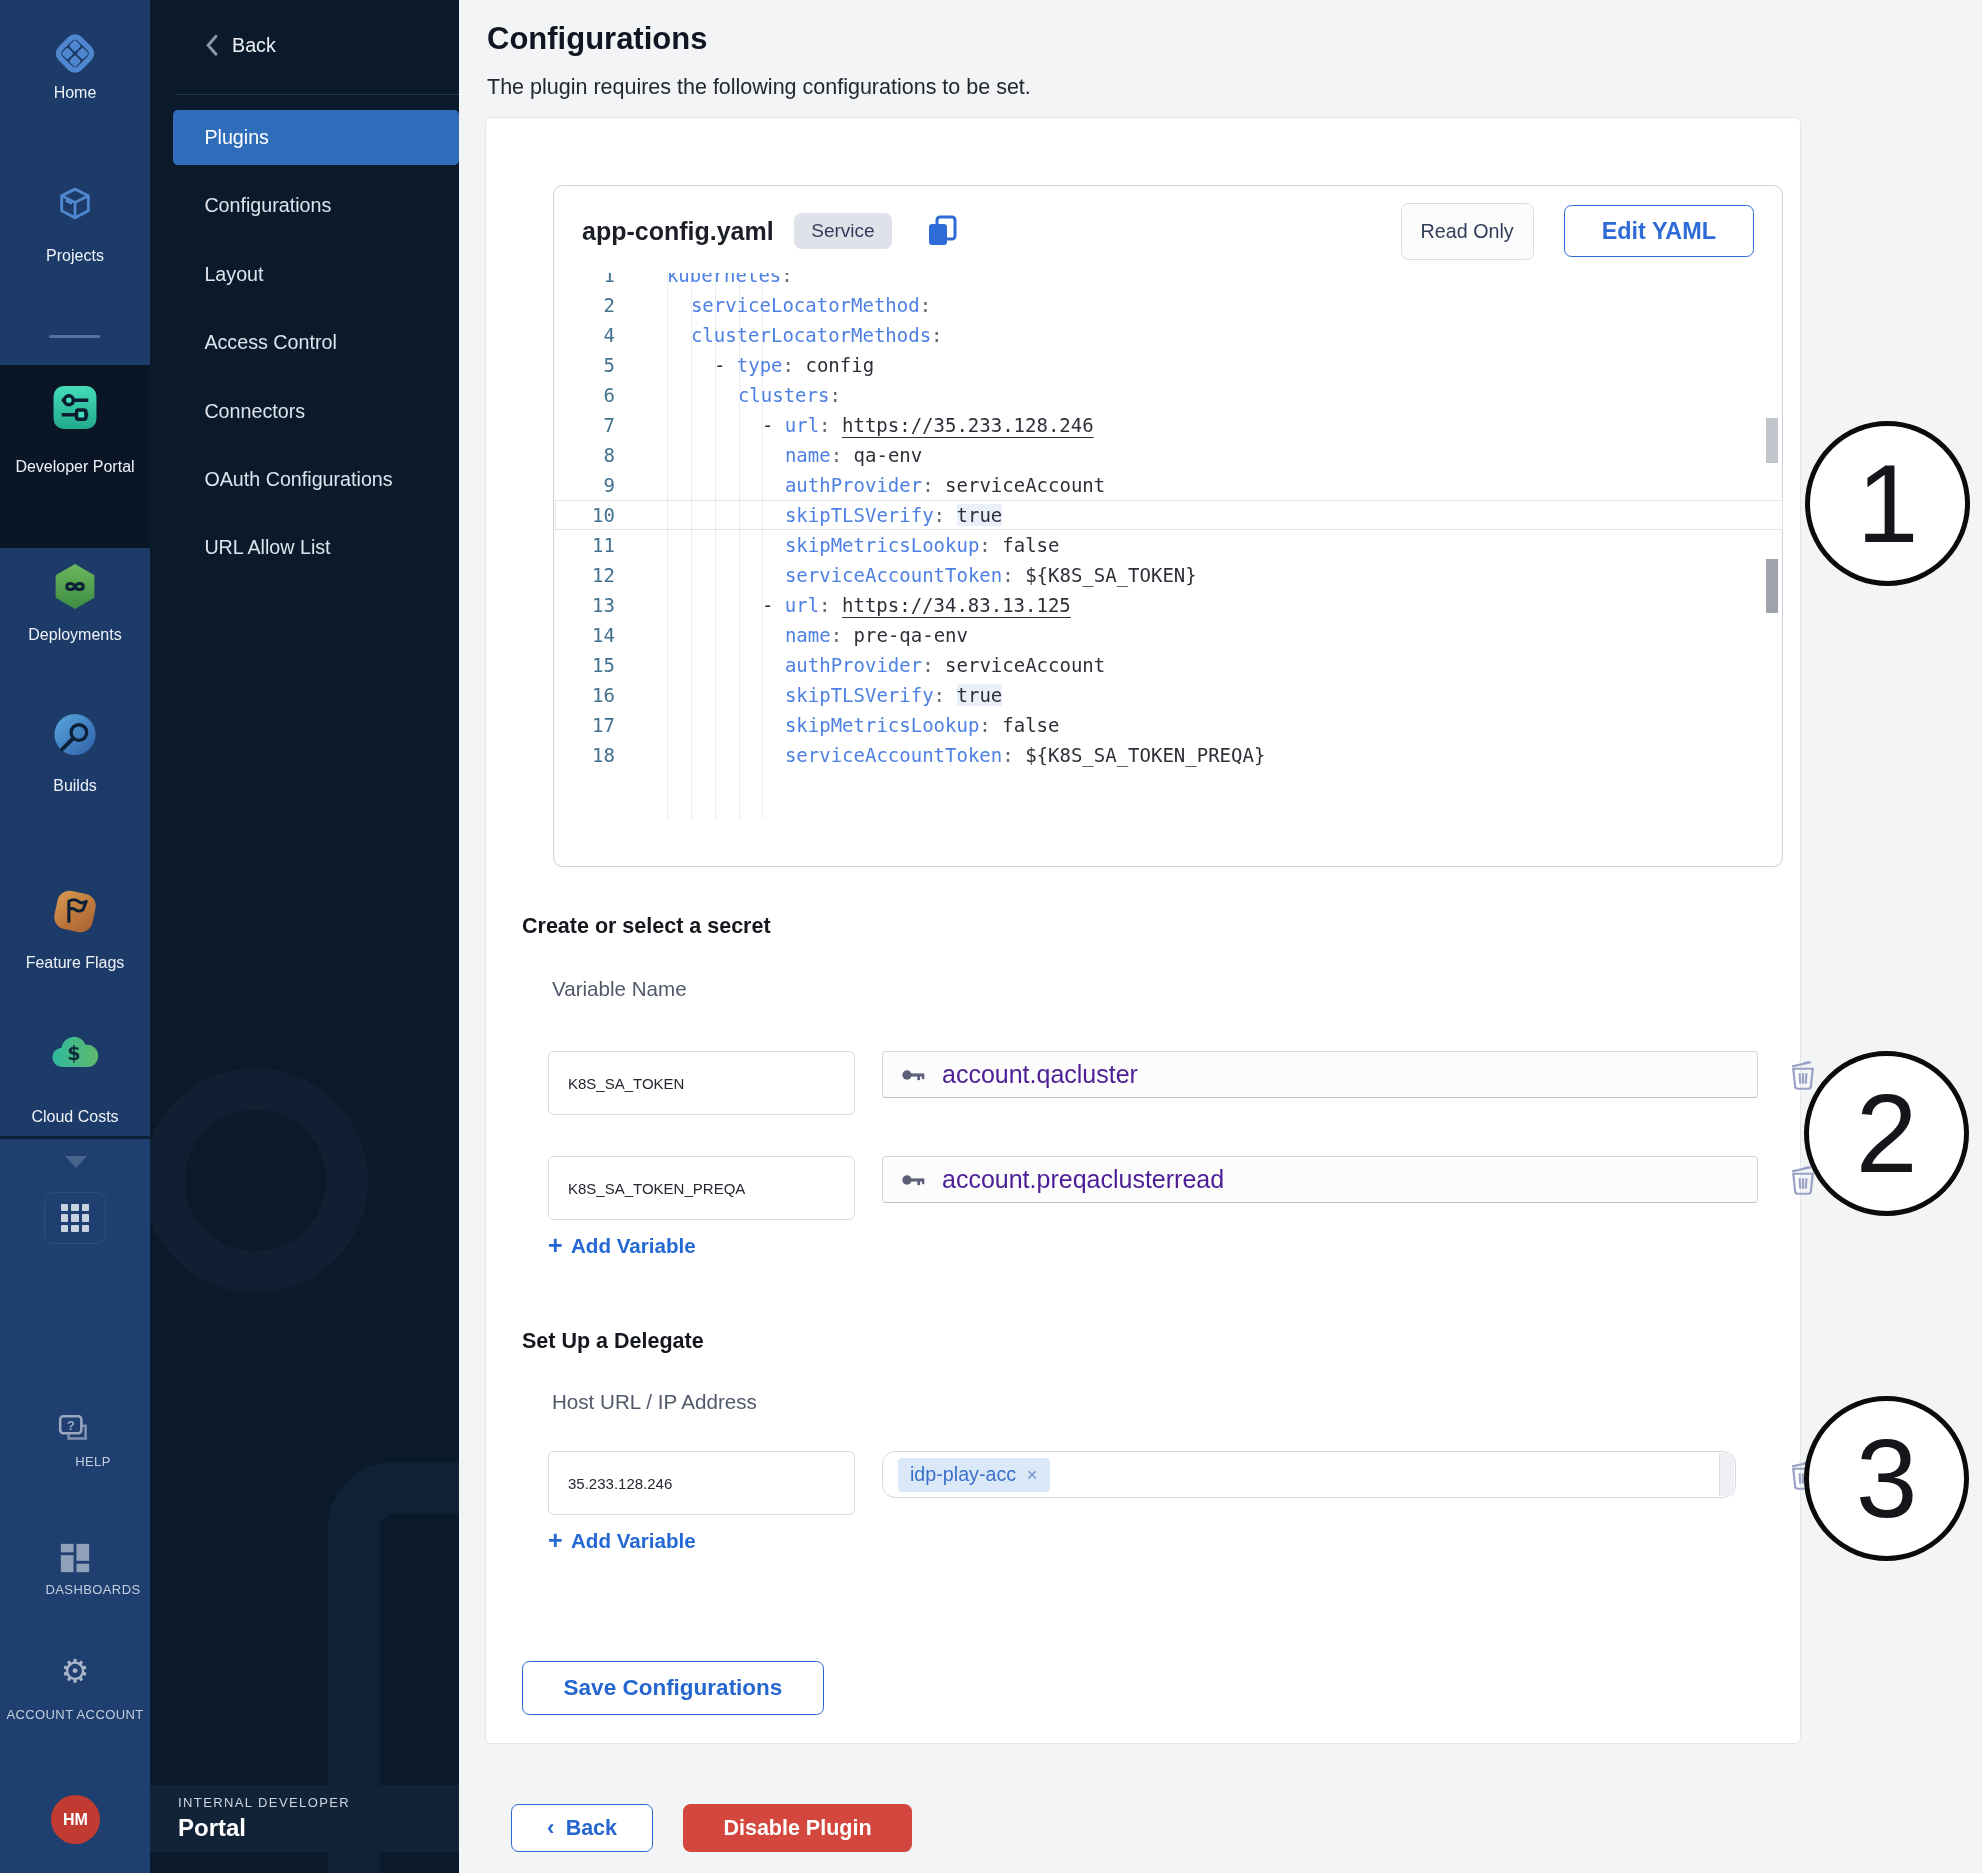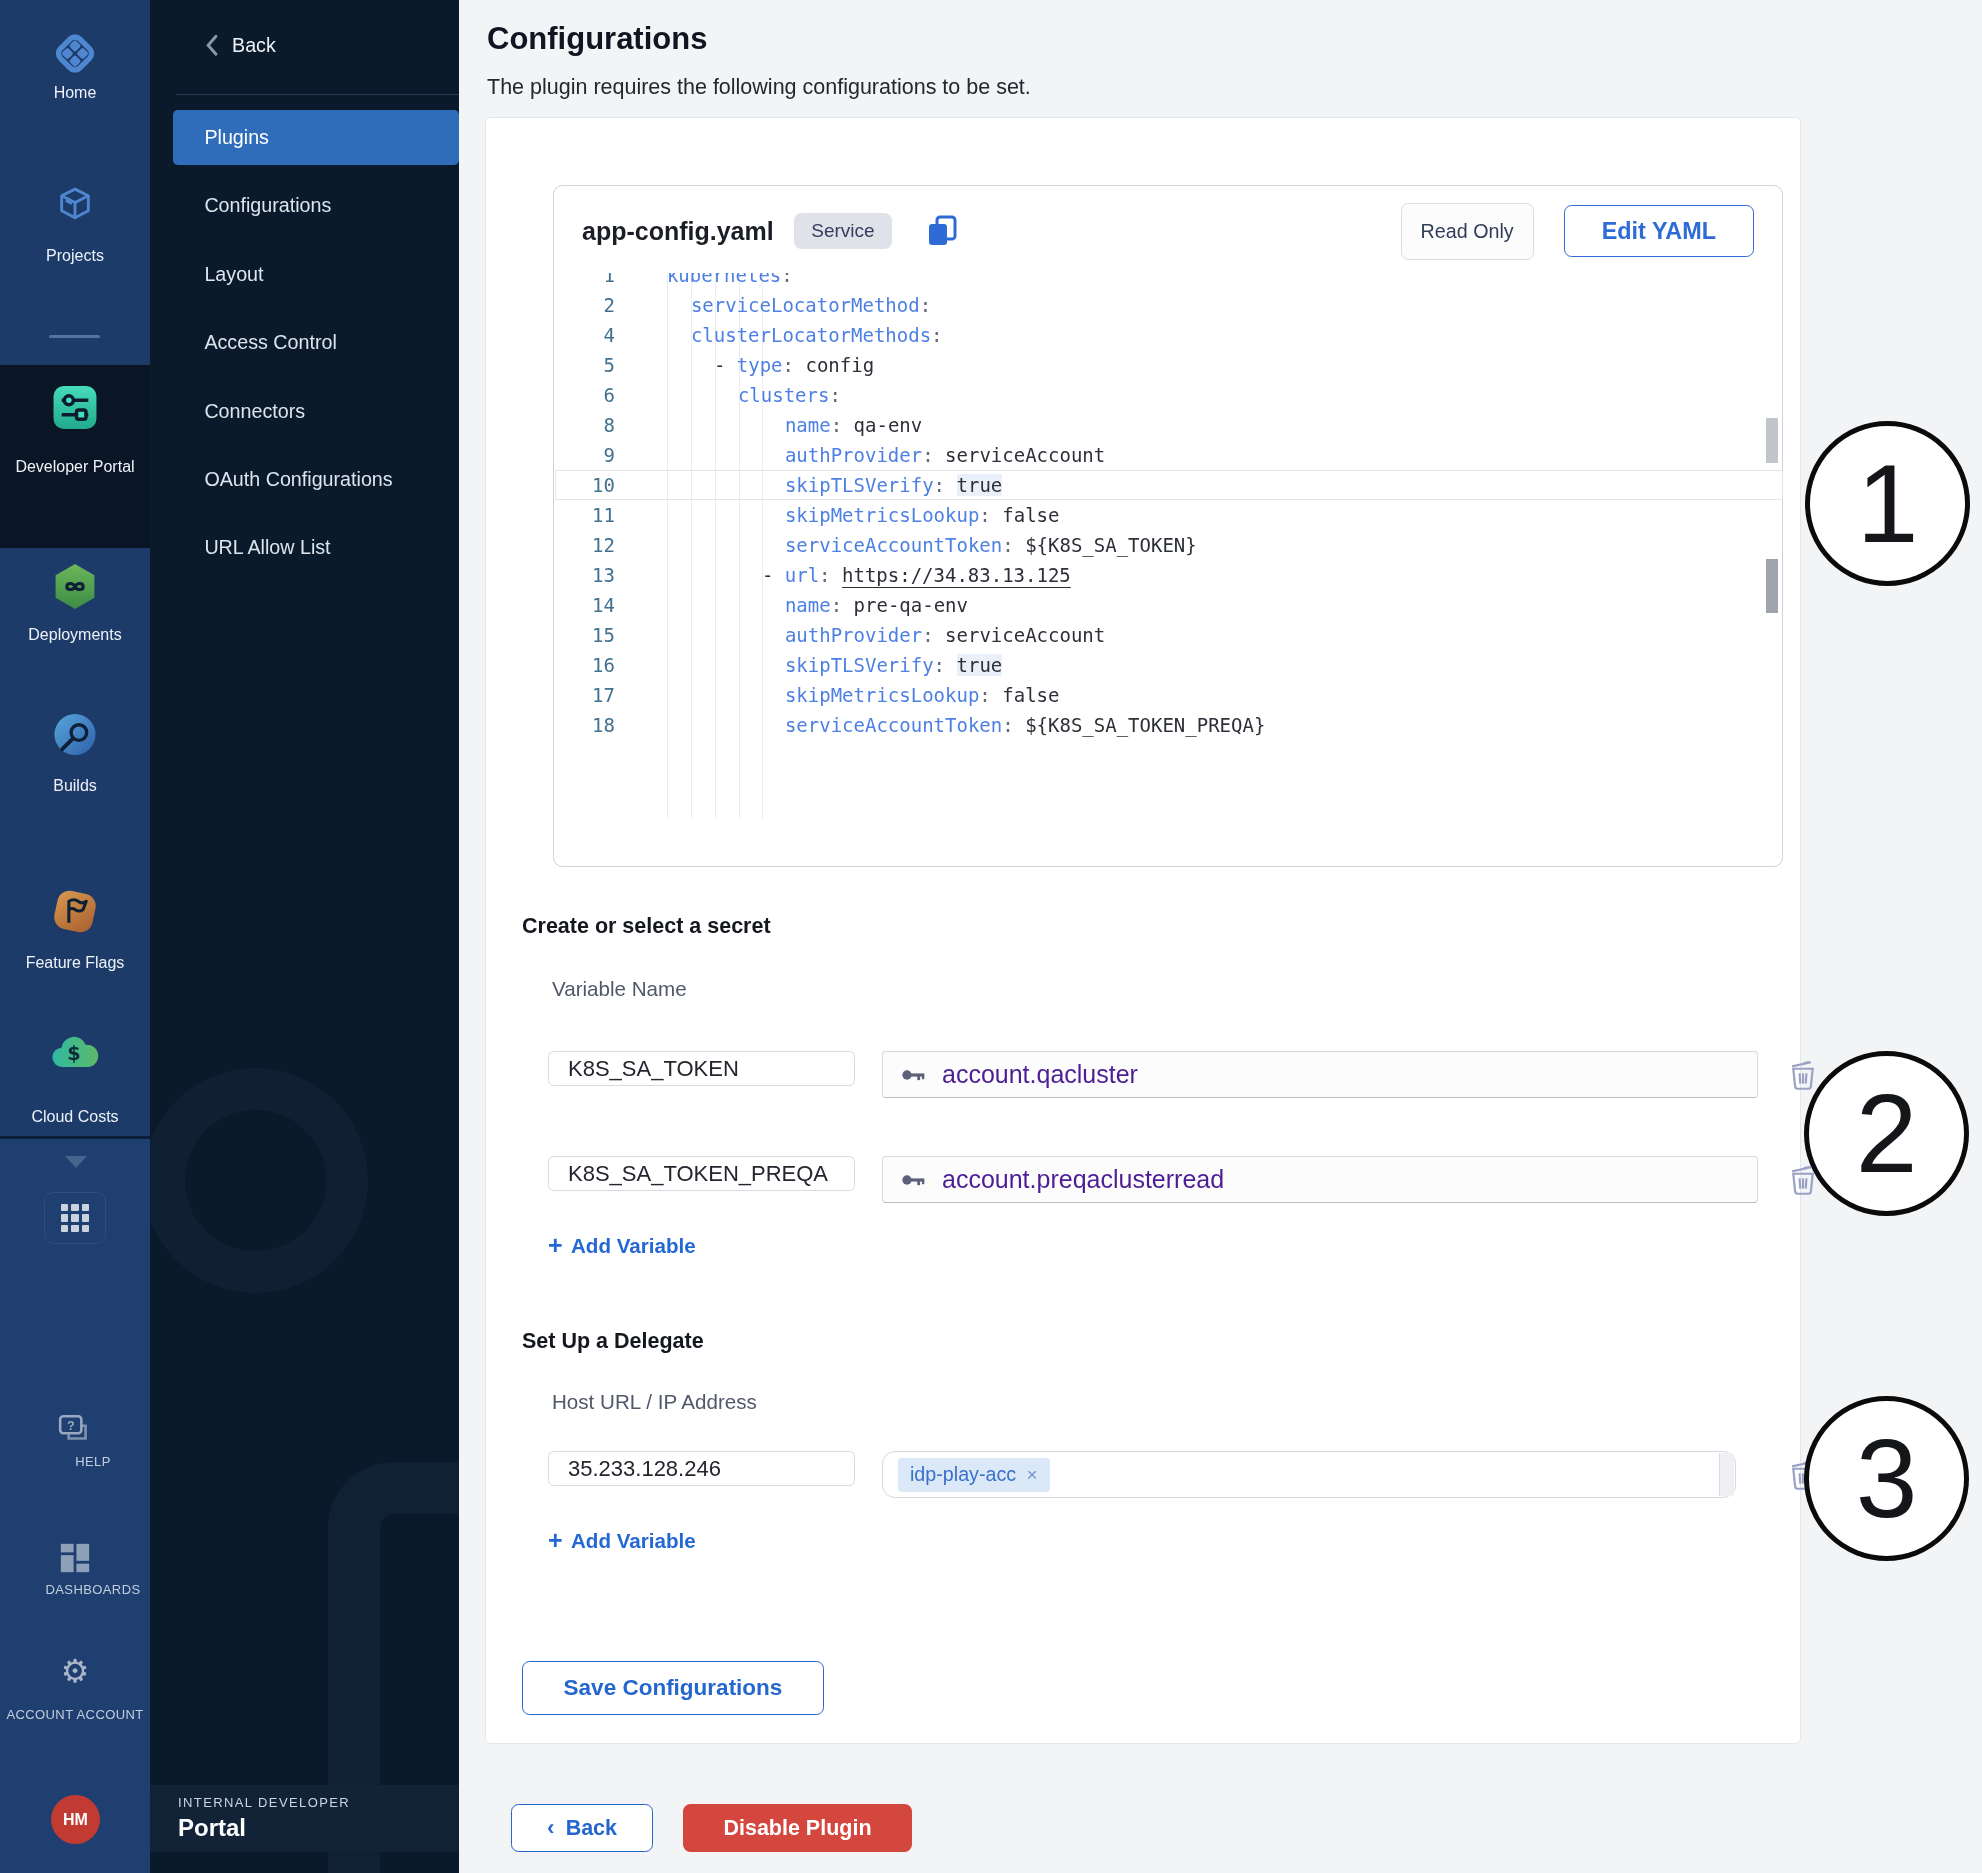--- a/index.html
+++ b/index.html
@@ -77,22 +77,22 @@
   .k { color:#4d80e2; } .pun { color:#616a76; } .v { color:#2d3038; } .dash { color:#2d3038; }
   .v.url { text-decoration:underline; text-underline-offset:4.7px; text-decoration-thickness:1.4px; }
   .hl { background:#e9f0fa; }
   .ruler1 { position:absolute; right:3.7px; top:232px; width:12px; height:45px; background:#c2c6cc; }
   .ruler2 { position:absolute; right:3.7px; top:373px; width:12px; height:54px; background:#9fa3ab; }
 
   
   .h2 { position:absolute; left:36px; font-size:21.5px; font-weight:bold; color:#14171e; }
   .lbl-gray { position:absolute; left:66px; font-size:20.6px; color:#50586a; }
   .var-row { position:absolute; left:62px; width:1293px; height:47px; }
-  .txt-input { position:absolute; left:0; top:0; width:307px; height:35px; border:0.9px solid #d8dbe2; border-radius:5.6px;
-               font-size:22px; color:#23262e; padding:0 19px; font-family:"Liberation Sans", sans-serif; background:#fff; }
+  .txt-input { position:absolute; left:0; top:0; width:307px; height:64px; border:0.9px solid #d8dbe2; border-radius:5.6px;
+               font-size:15px; color:#23262e; padding:0 19px; font-family:"Liberation Sans", sans-serif; background:#fff; }
   .secret-box { position:absolute; left:334px; top:0; width:876px; height:47px; background:#fcfcfd;
                 border:0.9px solid #d5d9e0; border-bottom-color:#b9bec8; border-radius:3.7px;
                 display:flex; align-items:center; padding-left:17px; cursor:pointer; }
   .secret-box span { margin-left:14px; font-size:25px; color:#4c1d95; }
   .trash-btn { position:absolute; left:1239px; top:8.4px; width:32px; height:34px; background:none; border:none; cursor:pointer; }
   .add-link { position:absolute; left:62px; display:flex; align-items:center; color:#2468d4; cursor:pointer; }
   .add-link .plus { font-size:25px; font-weight:bold; margin-right:8.4px; line-height:1; }
   .add-link .txt { font-size:20.6px; font-weight:bold; }
   .tag-field { position:absolute; left:334px; top:0; width:854px; height:47px; background:#fff;
                border:0.9px solid #d5d9e0; border-radius:13px; display:flex; align-items:center; padding-left:15px; }
@@ -329,20 +329,21 @@
         <div class="guides" style="left:136px"></div>
         <div class="guides" style="left:160px"></div>
         <div class="guides" style="left:184px"></div>
         <div class="guides" style="left:207px"></div>
         <div class="code-lines">
             <div class="code-line"><span class="ln">1</span><span class="ct" style="padding-left: 0px;"><span class="k">kubernetes</span><span class="pun">:</span></span></div>
             <div class="code-line"><span class="ln">2</span><span class="ct" style="padding-left: 24px;"><span class="k">serviceLocatorMethod</span><span class="pun">:</span></span></div>
             <div class="code-line"><span class="ln">4</span><span class="ct" style="padding-left: 24px;"><span class="k">clusterLocatorMethods</span><span class="pun">:</span></span></div>
             <div class="code-line"><span class="ln">5</span><span class="ct" style="padding-left: 47px;"><span class="dash">- </span><span class="k">type</span><span class="pun">:</span> <span class="v">config</span></span></div>
             <div class="code-line"><span class="ln">6</span><span class="ct" style="padding-left: 71px;"><span class="k">clusters</span><span class="pun">:</span></span></div>
+            <div class="code-line"><span class="ln">7</span><span class="ct" style="padding-left: 95px;"><span class="dash">- </span><span class="k">url</span><span class="pun">:</span> <span class="v url">https://35.233.128.246</span></span></div>
             <div class="code-line"><span class="ln">8</span><span class="ct" style="padding-left: 118px;"><span class="k">name</span><span class="pun">:</span> <span class="v">qa-env</span></span></div>
             <div class="code-line"><span class="ln">9</span><span class="ct" style="padding-left: 118px;"><span class="k">authProvider</span><span class="pun">:</span> <span class="v">serviceAccount</span></span></div>
             <div class="code-line current"><span class="ln">10</span><span class="ct" style="padding-left: 118px;"><span class="k">skipTLSVerify</span><span class="pun">:</span> <span class="v hl">true</span></span></div>
             <div class="code-line"><span class="ln">11</span><span class="ct" style="padding-left: 118px;"><span class="k">skipMetricsLookup</span><span class="pun">:</span> <span class="v">false</span></span></div>
             <div class="code-line"><span class="ln">12</span><span class="ct" style="padding-left: 118px;"><span class="k">serviceAccountToken</span><span class="pun">:</span> <span class="v">${K8S_SA_TOKEN}</span></span></div>
             <div class="code-line"><span class="ln">13</span><span class="ct" style="padding-left: 95px;"><span class="dash">- </span><span class="k">url</span><span class="pun">:</span> <span class="v url">https://34.83.13.125</span></span></div>
             <div class="code-line"><span class="ln">14</span><span class="ct" style="padding-left: 118px;"><span class="k">name</span><span class="pun">:</span> <span class="v">pre-qa-env</span></span></div>
             <div class="code-line"><span class="ln">15</span><span class="ct" style="padding-left: 118px;"><span class="k">authProvider</span><span class="pun">:</span> <span class="v">serviceAccount</span></span></div>
             <div class="code-line"><span class="ln">16</span><span class="ct" style="padding-left: 118px;"><span class="k">skipTLSVerify</span><span class="pun">:</span> <span class="v hl">true</span></span></div>
             <div class="code-line"><span class="ln">17</span><span class="ct" style="padding-left: 118px;"><span class="k">skipMetricsLookup</span><span class="pun">:</span> <span class="v">false</span></span></div>

